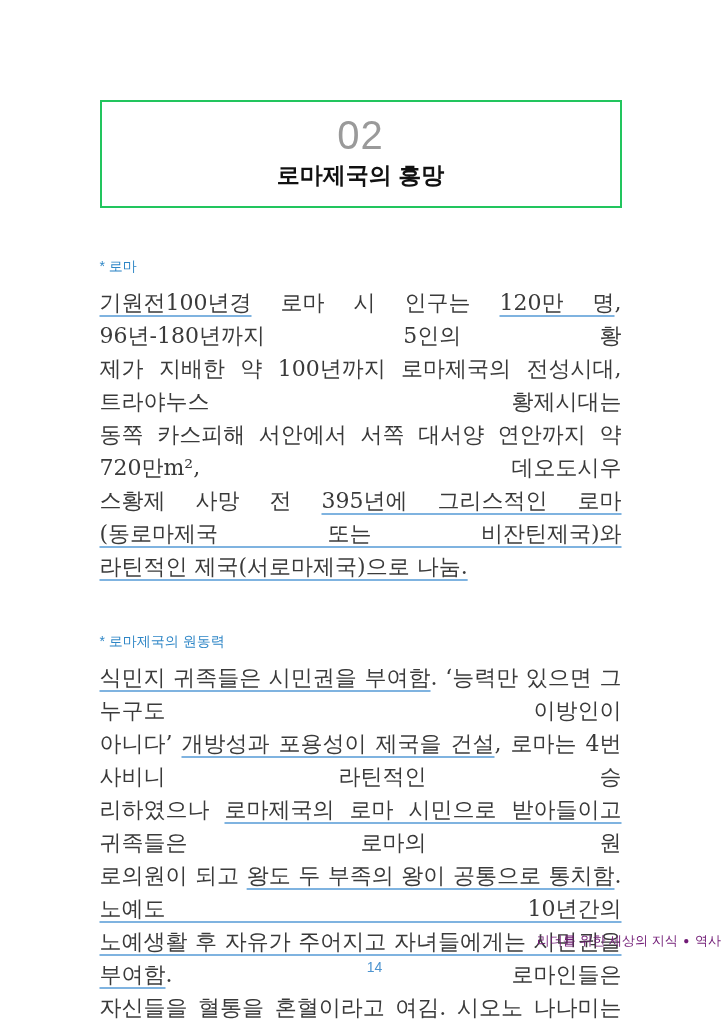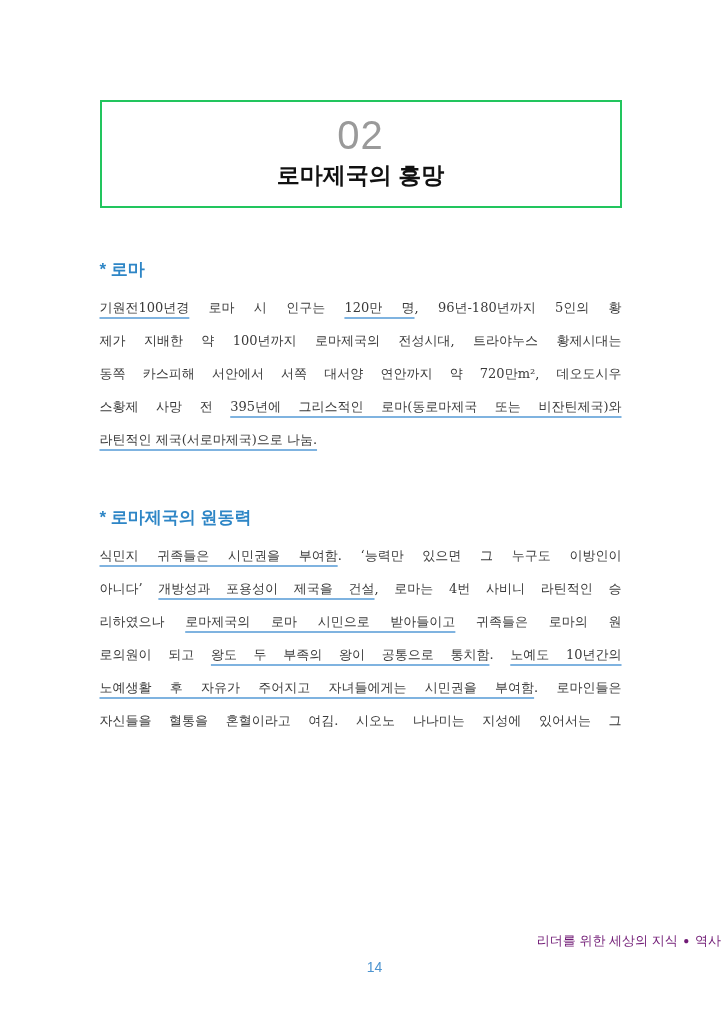--- a/index.html
+++ b/index.html
@@ -31,30 +31,30 @@
     line-height: 30px;
     font-weight: bold;
     color: #111111;
     margin-top: 2px;
   }
   .content {
     width: 522px;
     margin: 0 auto;
   }
   .sec-heading {
-    font-size: 17px;
-    font-weight: bold;
+    font-size: 14px;
+    font-weight: normal;
     color: #2e86c6;
     margin-top: 50px;
     margin-bottom: 10px;
   }
   .sec:nth-of-type(2) .sec-heading { }
   .line {
     font-family: "DejaVu Serif", "Liberation Serif", serif;
-    font-size: 13px;
+    font-size: 22px;
     line-height: 33px;
     color: #3a3a3a;
     text-align: justify;
     text-align-last: justify;
     word-break: keep-all;
   }
   .line.last { text-align-last: left; }
   .u {
     text-decoration: underline;
     text-decoration-color: #7fb3e0;

